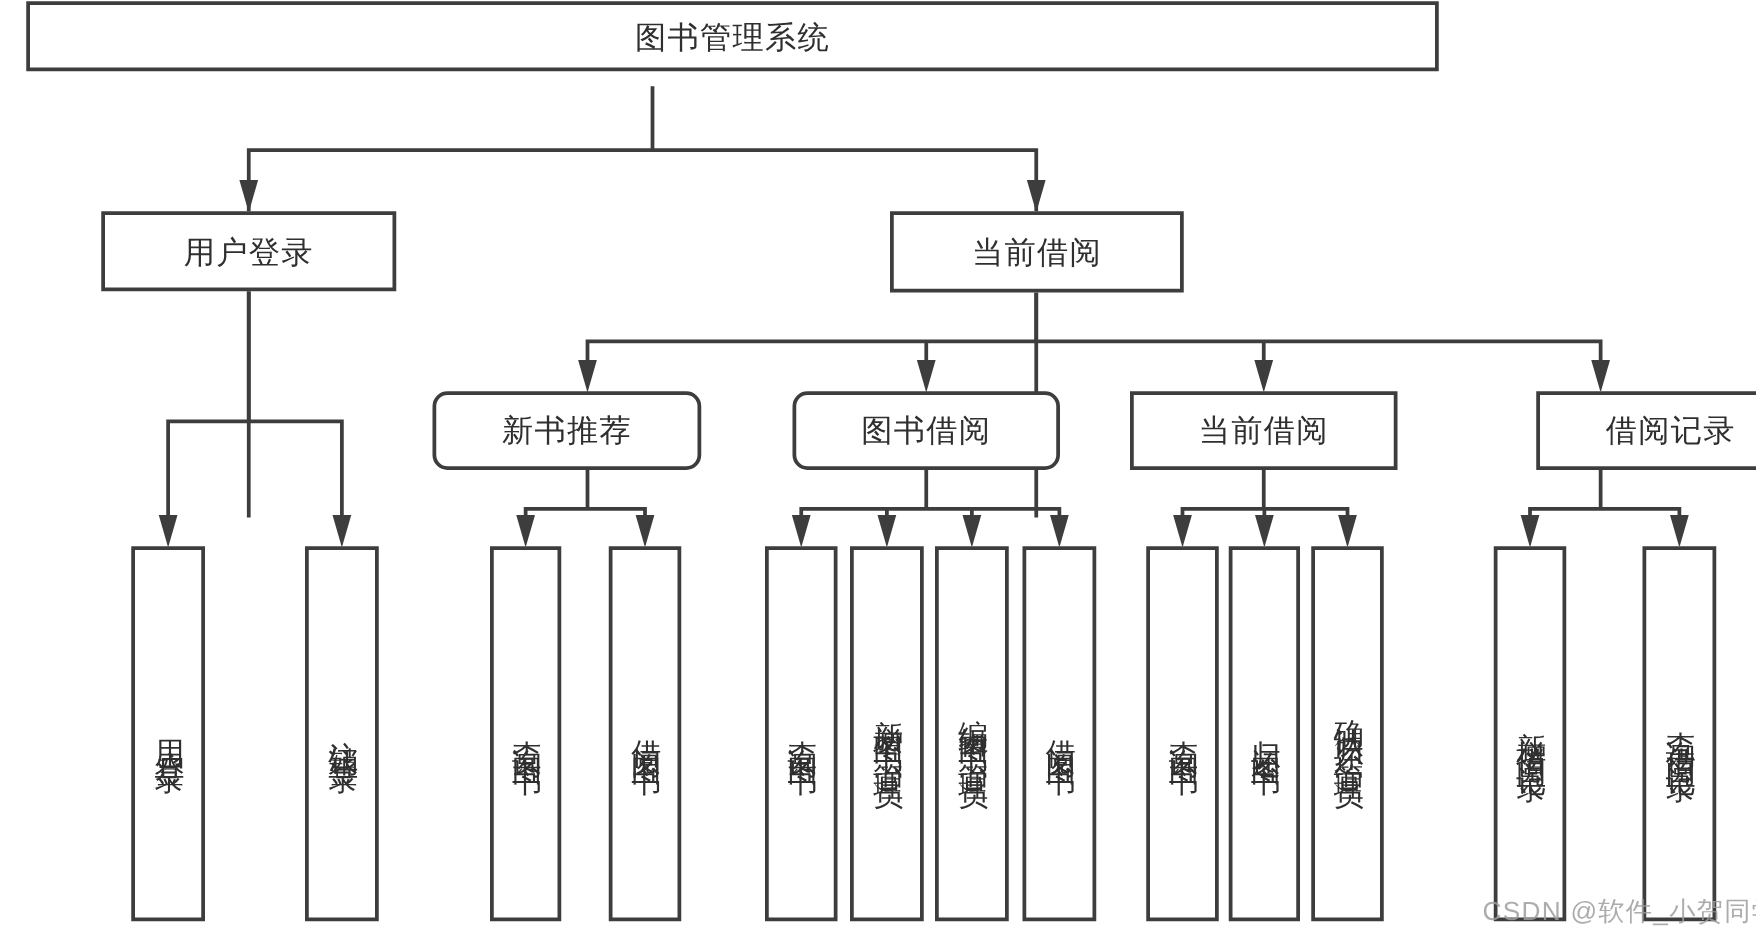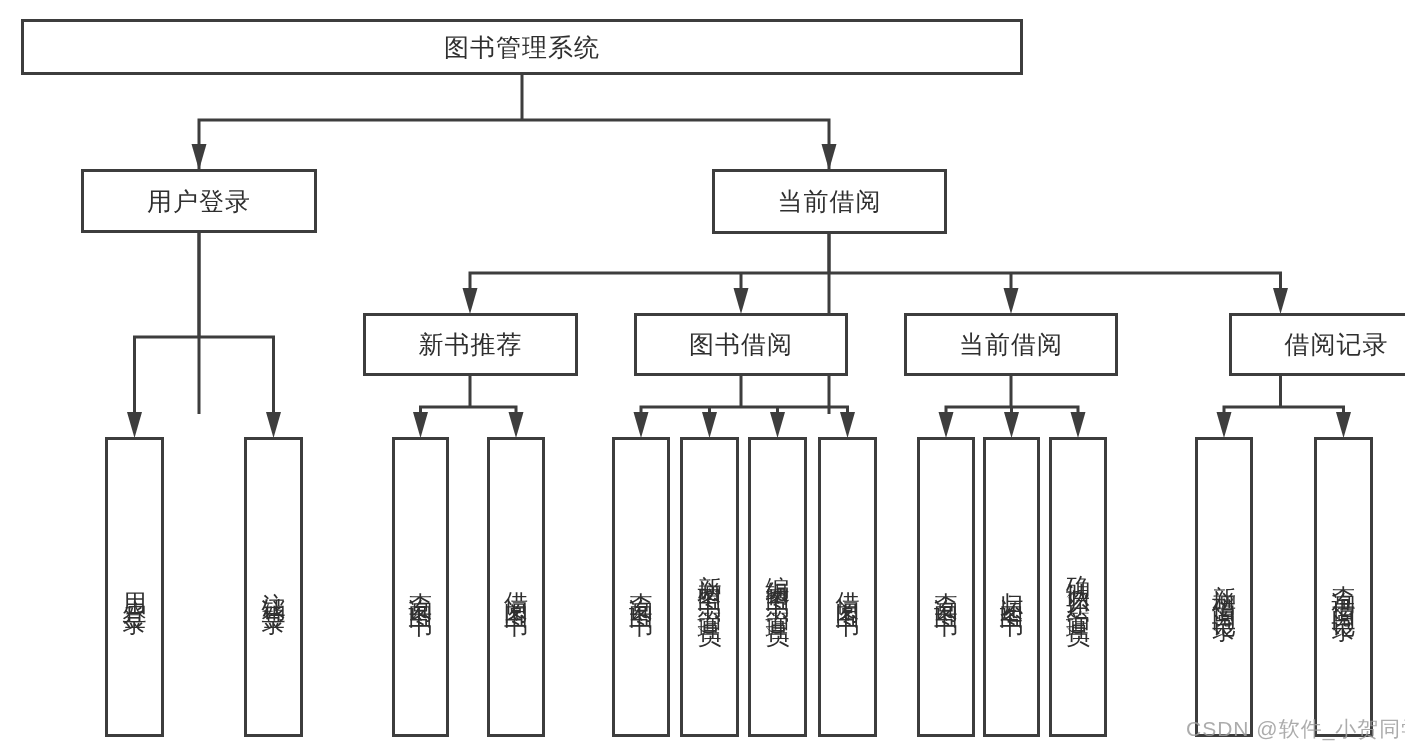--- a/index.html
+++ b/index.html
@@ -22,27 +22,27 @@
   }
   .hbox{font-size:25px;letter-spacing:1px;white-space:nowrap;}
   .vbox{
     font-size:24px;
     writing-mode:vertical-rl;
     text-orientation:mixed;
     letter-spacing:7px;
     line-height:1;
   }
   
-  .n-root{left:21px;top:19px;width:1002px;height:56px;}
+  .n-root{left:21px;top:1px;width:1130px;height:56px;}
   
   .n-userlogin{left:81px;top:169px;width:236px;height:64px;}
   .n-bookmgmt{left:712px;top:169px;width:235px;height:65px;}
   
-  .n-newrec{left:363px;top:313px;width:215px;height:63px;}
-  .n-borrow{left:634px;top:313px;width:214px;height:63px;}
+  .n-newrec{left:346px;top:313px;width:215px;height:63px;border-radius:12px;}
+  .n-borrow{left:634px;top:313px;width:214px;height:63px;border-radius:12px;}
   .n-current{left:904px;top:313px;width:214px;height:63px;}
   .n-record{left:1229px;top:313px;width:215px;height:63px;}
   
   .n-u1{left:105px;top:437px;width:59px;height:300px;}
   .n-u2{left:244px;top:437px;width:59px;height:300px;}
   .n-n1{left:392px;top:437px;width:57px;height:300px;}
   .n-n2{left:487px;top:437px;width:58px;height:300px;}
   .n-b1{left:612px;top:437px;width:58px;height:300px;}
   .n-b2{left:680px;top:437px;width:59px;height:300px;}
   .n-b3{left:748px;top:437px;width:59px;height:300px;}

